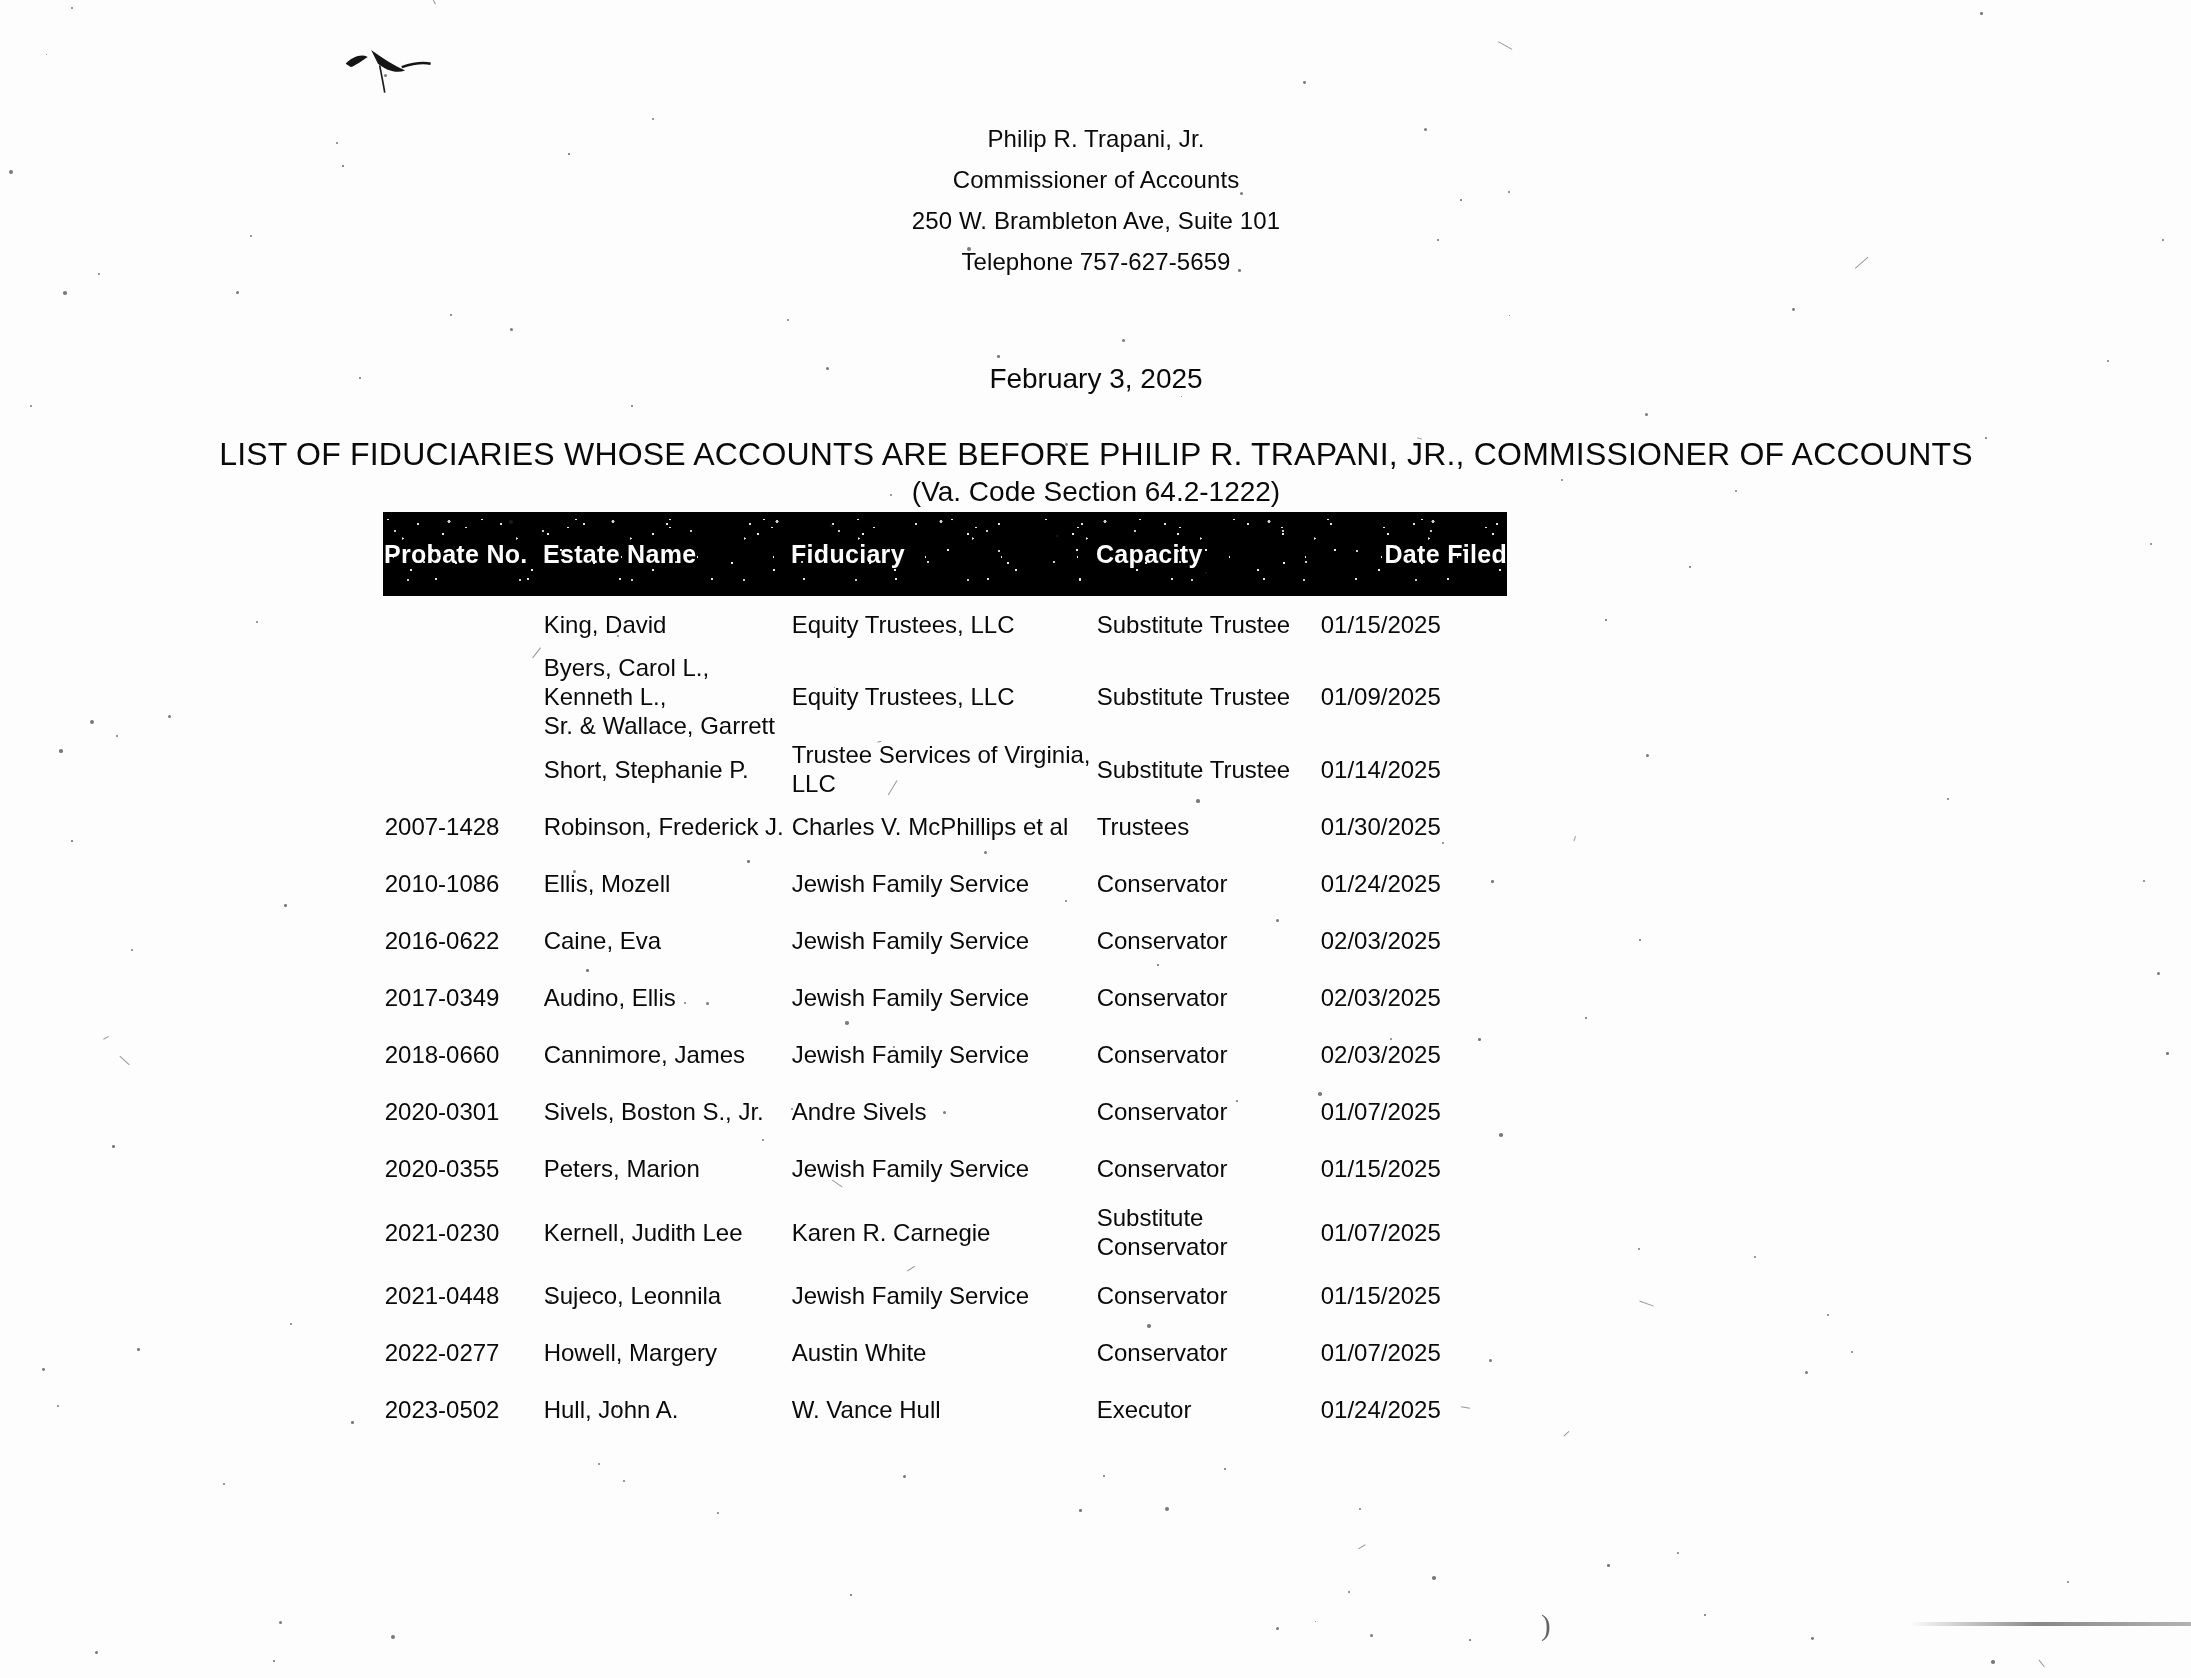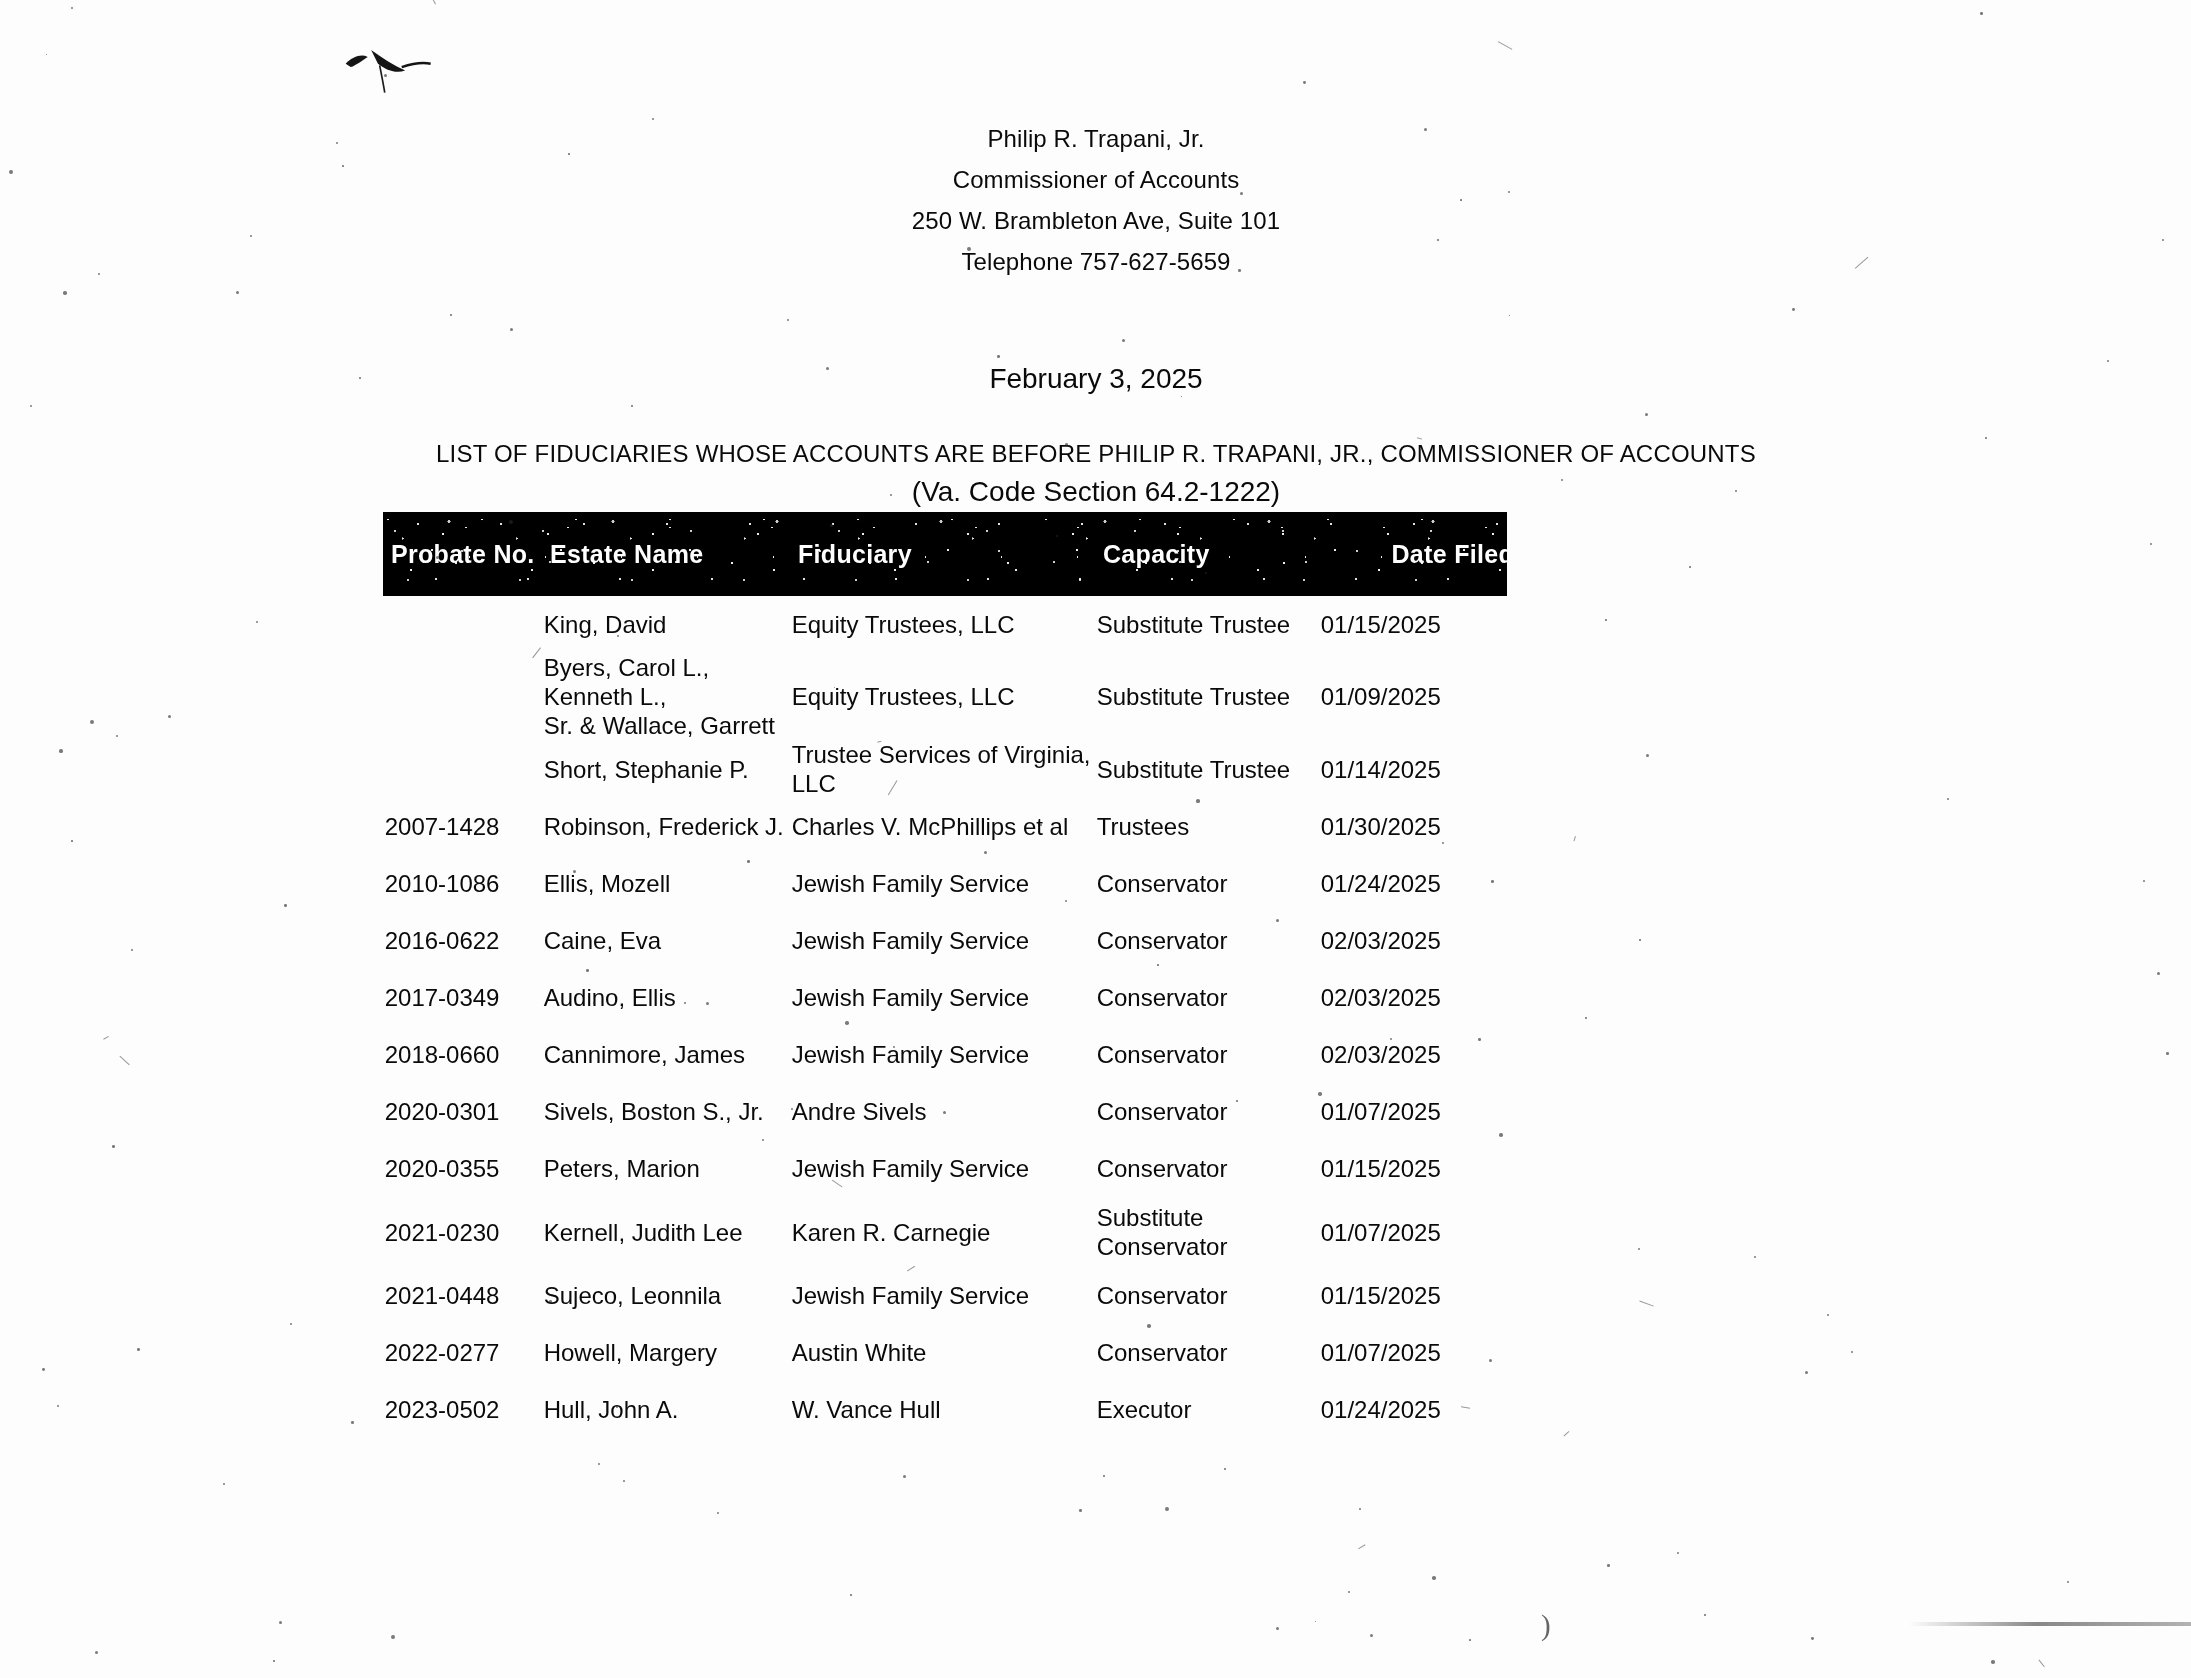--- a/index.html
+++ b/index.html
@@ -52,21 +52,21 @@
 
   
   .title-block {
     position: absolute;
     left: 0;
     right: 0;
     top: 435px;
     text-align: center;
   }
   .title-main {
-    font-size: 24px;
+    font-size: 32px;
     line-height: 38px;
     white-space: nowrap;
     letter-spacing: 0.2px;
     text-align: center;
   }
   .title-sub {
     font-size: 28px;
     line-height: 38px;
     white-space: nowrap;
   }
@@ -146,21 +146,21 @@
   .trow.tall { min-height: 70px; }
 
   .cell { white-space: pre-line; }
   .c-probate  { width: 159px; flex: 0 0 159px; padding-left: 1.7px; }
   .c-estate   { width: 248px; flex: 0 0 248px; }
   .c-fiduciary{ width: 305px; flex: 0 0 305px; }
   .c-capacity { width: 224px; flex: 0 0 224px; }
   .c-date     { width: 187px; flex: 0 0 187px; }
 
   
-  .th-probate  { width: 159px; flex: 0 0 159px; padding-left: 8px; }
+  .th-probate  { width: 159px; flex: 0 0 159px; padding-left: 1px; }
   .th-estate   { width: 248px; flex: 0 0 248px; }
   .th-fiduciary{ width: 305px; flex: 0 0 305px; }
   .th-capacity { width: 224px; flex: 0 0 224px; }
   .th-date     { width: 187px; flex: 0 0 187px; text-align: right; padding-right: 12px; }
 
   
   .artifact { position: absolute; pointer-events: none; z-index: 6; }
 
   .penmark {
     left: 342px;

